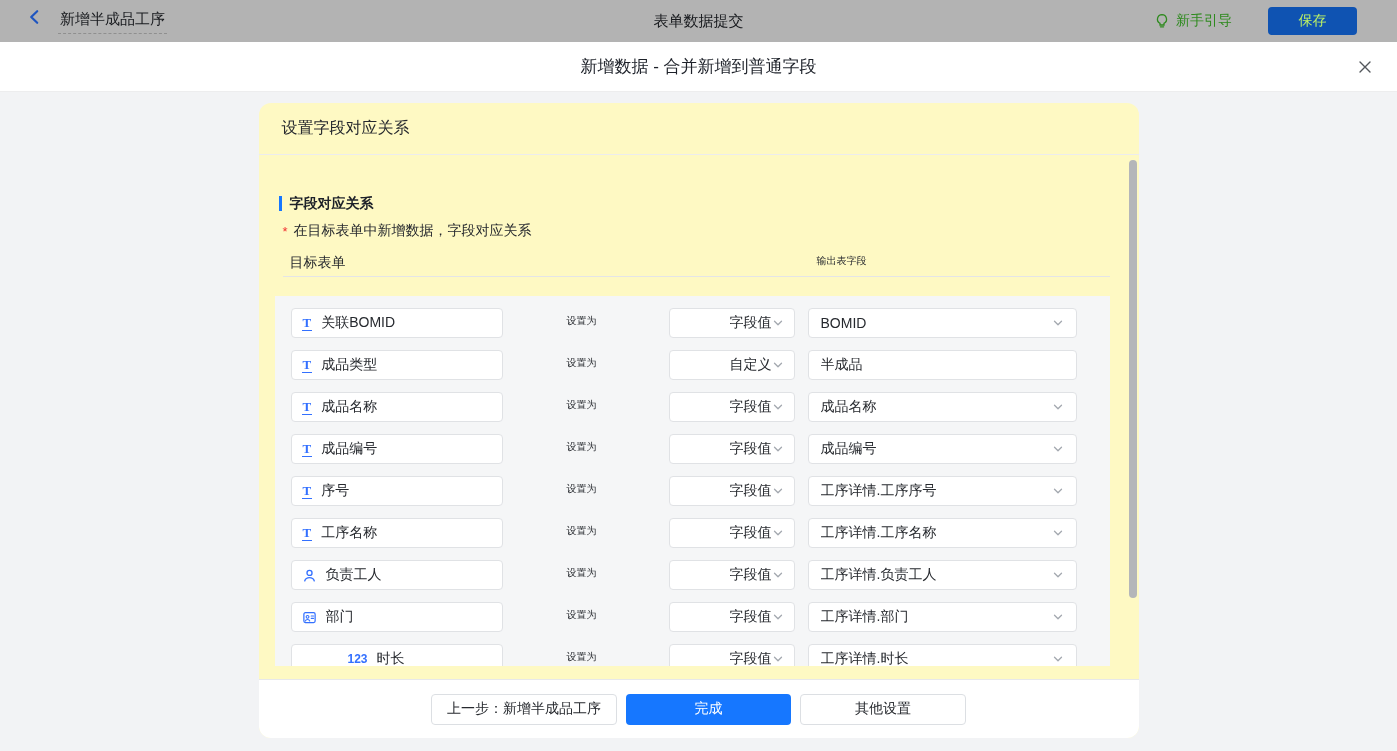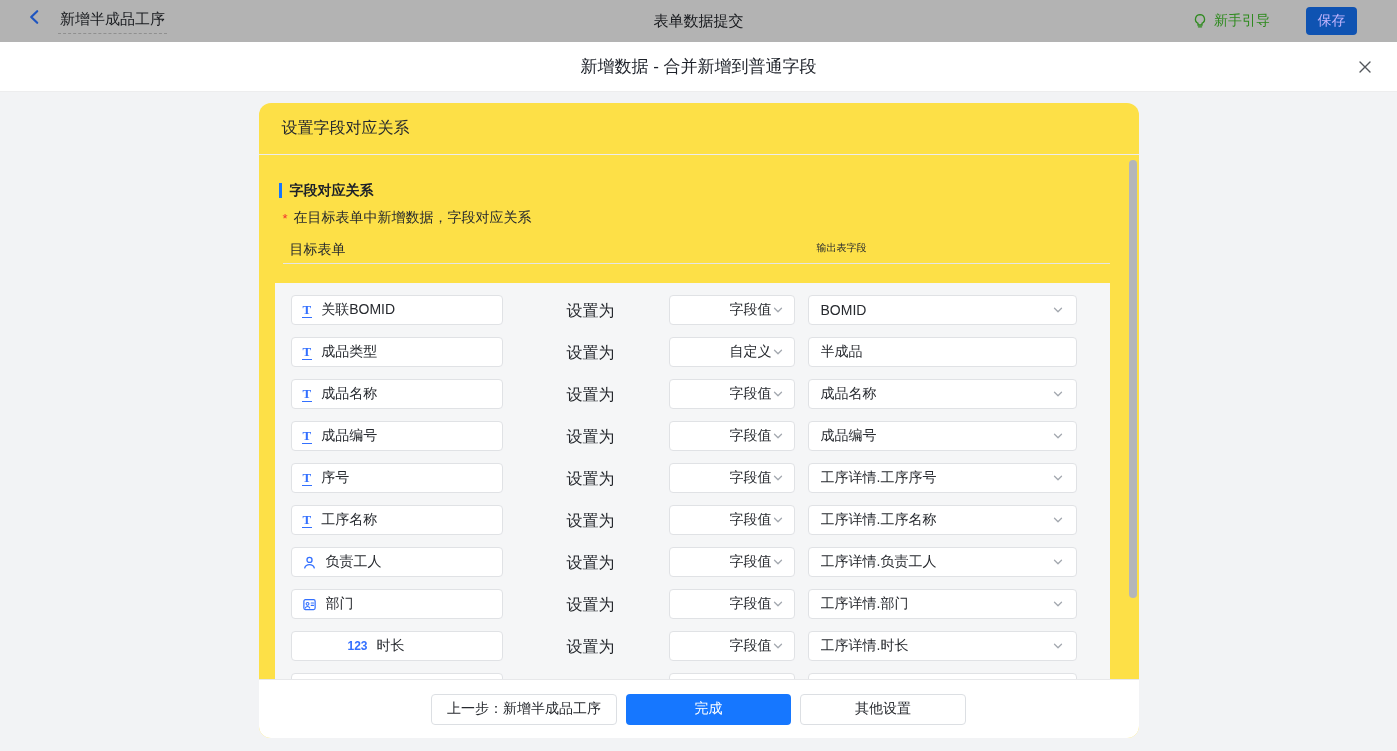--- a/index.html
+++ b/index.html
@@ -10,54 +10,54 @@
   
   .topbar { position:absolute; top:0; left:0; width:100%; height:42px; background:#b3b3b3;
             display:flex; align-items:center; justify-content:space-between; padding:0 40px 0 26px; }
   .tb-left { display:flex; align-items:flex-start; gap:14px; }
   .tb-back { display:flex; align-items:center; cursor:pointer; }
   .tb-title { font-size:15px; color:#17191d; padding:2px 2px 4px 2px; border-bottom:1px dashed #8f8f8f; cursor:pointer; }
   .tb-center { position:absolute; left:50%; top:0; transform:translateX(-50%); height:42px;
                display:flex; align-items:center; font-size:15px; color:#17191d; }
   .tb-right { display:flex; align-items:center; gap:36px; }
   .tb-guide { display:flex; align-items:center; gap:6px; font-size:14px; color:#2e8a1e; cursor:pointer; }
-  .tb-save { width:51px; height:28px; border:none; border-radius:4px; background:#0f53b2;
-             color:#c4b5fd; font-size:14px; cursor:pointer; font-family:inherit; }
+  .tb-save { width:89px; height:28px; border:none; border-radius:4px; background:#0f53b2;
+             color:#bef264; font-size:14px; cursor:pointer; font-family:inherit; }
 
   
   .modal { position:absolute; top:42px; left:0; width:100%; height:709px; display:flex; flex-direction:column; }
   .modal-header { position:relative; height:50px; background:#fff; border-bottom:1px solid #ededee;
                   display:flex; align-items:center; justify-content:center; }
   .modal-title { font-size:17px; font-weight:500; color:#1d2129; }
   .modal-close { position:absolute; right:24px; top:17px; width:16px; height:16px; cursor:pointer; display:flex; }
   .modal-body { flex:1; background:#f2f3f5; overflow:hidden; }
 
   
-  .card { position:relative; width:880px; height:635px; margin:11px auto 0 auto; background:#fde047;
-          border-radius:12px; display:flex; flex-direction:column; overflow:hidden; }
+  .card { position:relative; width:880px; height:635px; margin:11px auto 0 auto; background:#fef9c3;
+          border-radius:12px; display:flex; flex-direction:column; overflow:hidden;gap:13px; }
   .card-header { height:52px; flex:none; display:flex; align-items:center; padding-left:23px;
                  font-size:16px; color:#26292e; border-bottom:1px solid #ececee; }
   .card-content { position:relative; flex:1; overflow:hidden; }
 
   .section-title { position:absolute; top:28px; left:20px; font-size:14px; font-weight:700; color:#1d2129;
                    line-height:15px; border-left:3px solid var(--primary,#1677ff); padding-left:8px; }
   .section-desc { position:absolute; top:54px; left:24px; font-size:14px; color:#26292e; display:flex; align-items:center; }
   .req { color:#f23030; font-size:13px; margin-right:6px; }
 
   .cols-header { position:absolute; top:86px; left:24px; right:29px; height:23px; border-bottom:1px solid #e4e5e7; }
   .col-target { position:absolute; left:7px; top:0; font-size:14px; color:#26292e; }
   .col-output { position:absolute; left:534px; top:0; font-size:10px; color:#26292e; }
 
   .panel { position:absolute; top:128px; left:16px; width:835px; height:396px; background:#f5f6f7;
            overflow:hidden; padding-top:12px; }
   .mrow { position:relative; height:30px; margin-bottom:12px; }
   .fbox { position:absolute; top:0; height:30px; background:#fff; border:1px solid #e0e2e5; border-radius:4px;
           display:flex; align-items:center; font-size:14px; color:#26292e; }
   .fbox.target { left:16px; width:212px; padding:0 10px; gap:9px; }
-  .setas { position:absolute; left:292px; top:6px; font-size:16px; color:#26292e; }
+  .setas { position:absolute; left:292px; top:6px; font-size:10px; color:#26292e; }
   .fbox.mode { left:394px; width:126px; padding:0 10px 0 12px; justify-content:flex-end; cursor:pointer; }
   .fbox.out  { left:533px; width:269px; padding:0 12px; justify-content:space-between; cursor:pointer; }
   .flabel { white-space:nowrap; overflow:hidden; }
   .fi { flex:none; display:inline-flex; align-items:center; justify-content:center; }
   .fi-text { font-family:"Liberation Serif","DejaVu Serif",serif; font-size:13px; font-weight:600;
              color:var(--ficon,#3370ff); border-bottom:1.5px solid var(--ficon,#3370ff); line-height:13px; padding:0 1px 1px 1px; }
   .fi-num { font-size:12px; font-weight:700; color:var(--ficon,#3370ff); letter-spacing:0;margin-left:46px; }
   .chev { flex:none; }
 
   .scroll-thumb { position:absolute; right:2px; top:57px; width:8px; height:438px; background:#b4b6b9;

